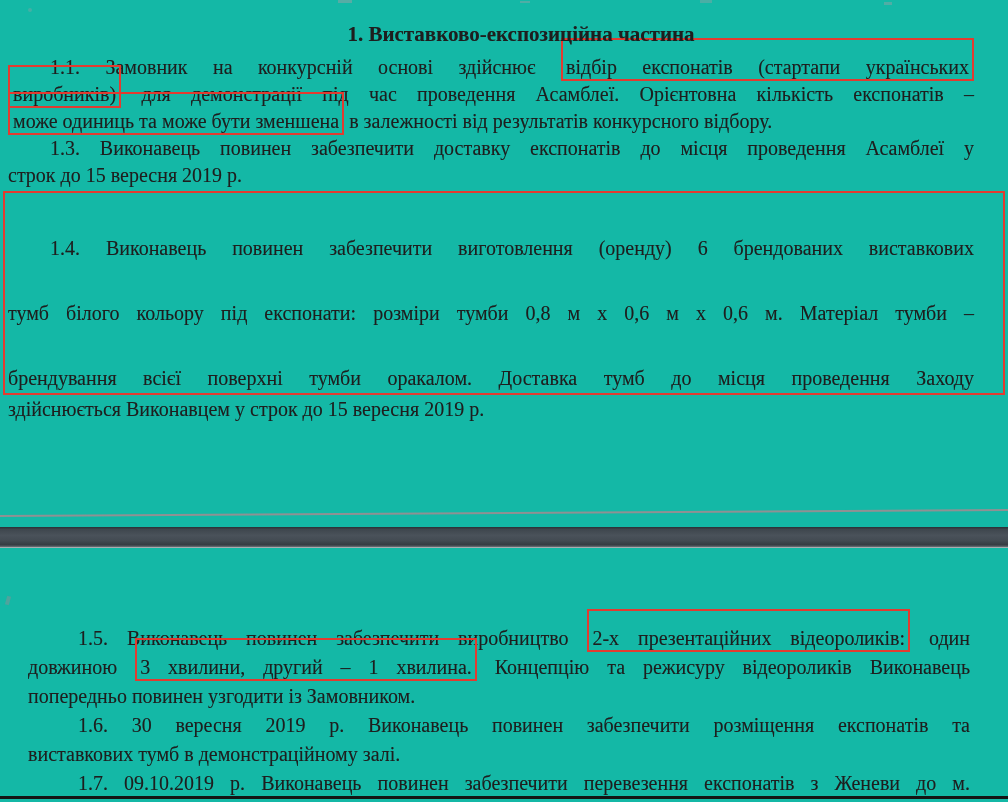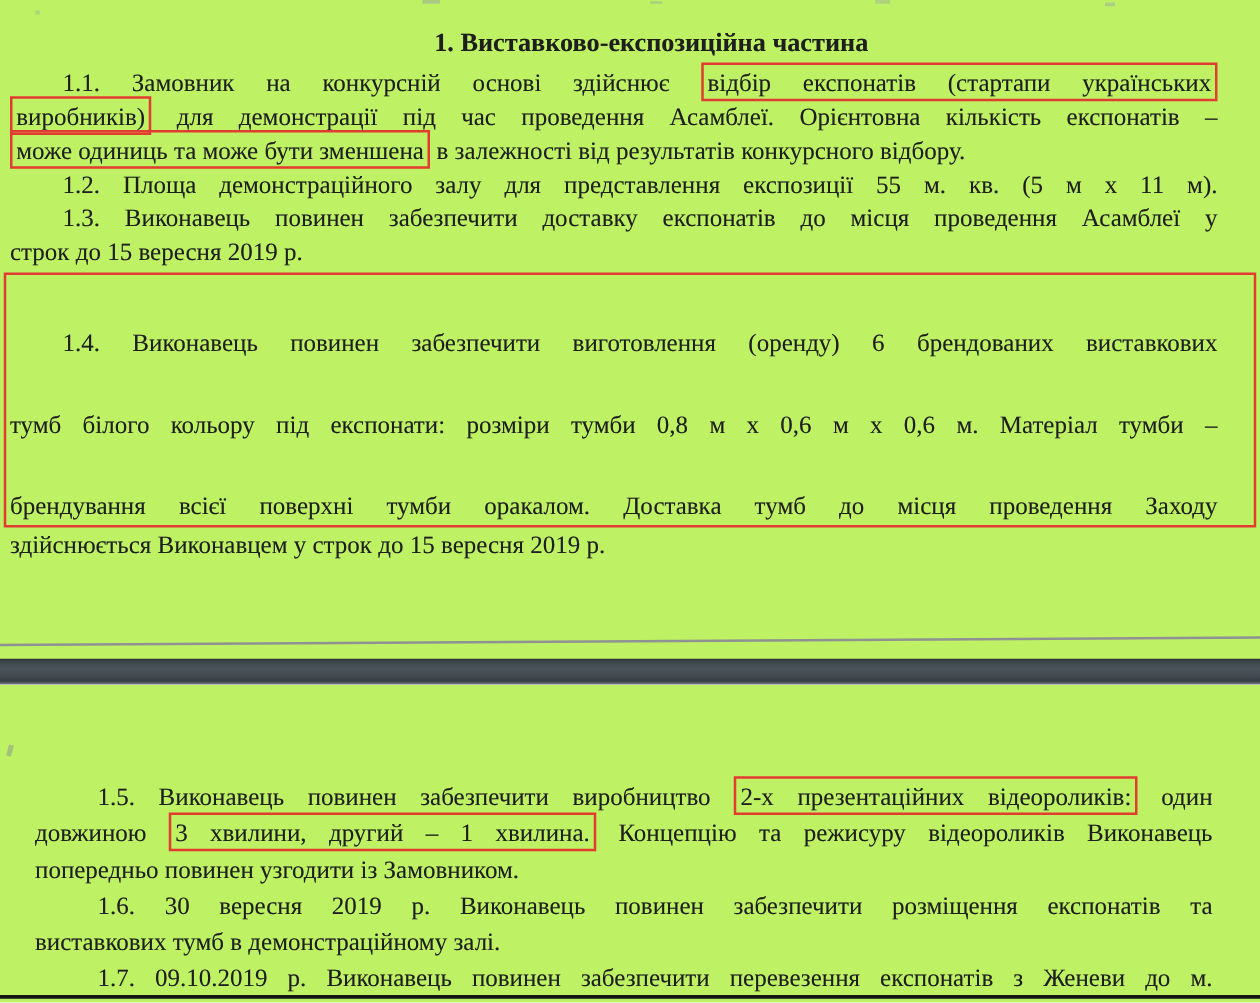--- a/index.html
+++ b/index.html
@@ -1,19 +1,19 @@
 <!DOCTYPE html>
 <html style="--highlight: #e23b30; --rule-gray: #8f9193; --ink: #1e1e1e;"><head>
 <meta charset="utf-8">
 <style>
   html,body{margin:0;padding:0;background:#ffffff;}
   .page{
     position:relative;
     width:1008px;height:802px;
-    background:#bef264;
+    background:#14b8a6;
     overflow:hidden;
     font-family:"Liberation Serif","DejaVu Serif",serif;
     font-size:20px;
     color:var(--ink,#1e1e1e);
     text-shadow:0 0 .5px rgba(30,30,30,.35);
   }
   section{position:absolute;left:0;width:1008px;box-sizing:border-box;}
   .sec-top{top:0;padding:22px 34px 0 8px;}
   .sec-bottom{top:620px;padding:4px 38px 0 28px;}
   .title{
@@ -21,21 +21,21 @@
     text-align:center;transform:translateX(30px);
   }
   .line{line-height:27px;text-justify:inter-word;}
   .sec-bottom .line{line-height:29px;}
   .line.full{text-align:justify;text-align-last:justify;}
   .indent{text-indent:42px;}
   .sec-bottom .indent{text-indent:50px;}
   .para{margin:0;}
   .hl{
     border:2px solid var(--highlight,#e23b30);
-    padding:4px 3px 1px 3px;
+    padding:16px 3px 1px 3px;
   }
   .hl-block{
     border:2px solid var(--highlight,#e23b30);
     margin:2px -31px 1px -5px;
     padding:3px 29px 2px 3px;
   }
   .hl-block .line{line-height:25px;margin-top:40px;}
   .thin-rule{
     position:absolute;top:515px;left:-2px;width:1012px;height:2px;
     background:var(--rule-gray,#8f9193);
@@ -80,23 +80,20 @@
       <div class="line full">
         <span class="hl">виробників)</span>
         <span>для демонстрації під час проведення Асамблеї. Орієнтовна кількість експонатів –</span>
       </div>
       <div class="line">
         <span class="hl">може одиниць та може бути зменшена</span>
         <span>в залежності від результатів конкурсного відбору.</span>
       </div>
     </div>
 
-    <div class="para">
-      <div class="line full indent">1.2. Площа демонстраційного залу для представлення експозиції 55 м. кв. (5 м х 11 м).</div>
-    </div>
 
     <div class="para">
       <div class="line full indent">1.3. Виконавець повинен забезпечити доставку експонатів до місця проведення Асамблеї у</div>
       <div class="line">строк до 15 вересня 2019 р.</div>
     </div>
 
     <div class="para">
       <div class="hl-block">
         <div class="line full indent">1.4. Виконавець повинен забезпечити виготовлення (оренду) 6 брендованих виставкових</div>
         <div class="line full">тумб білого кольору під експонати: розміри тумби 0,8 м х 0,6 м х 0,6 м. Матеріал тумби –</div>

